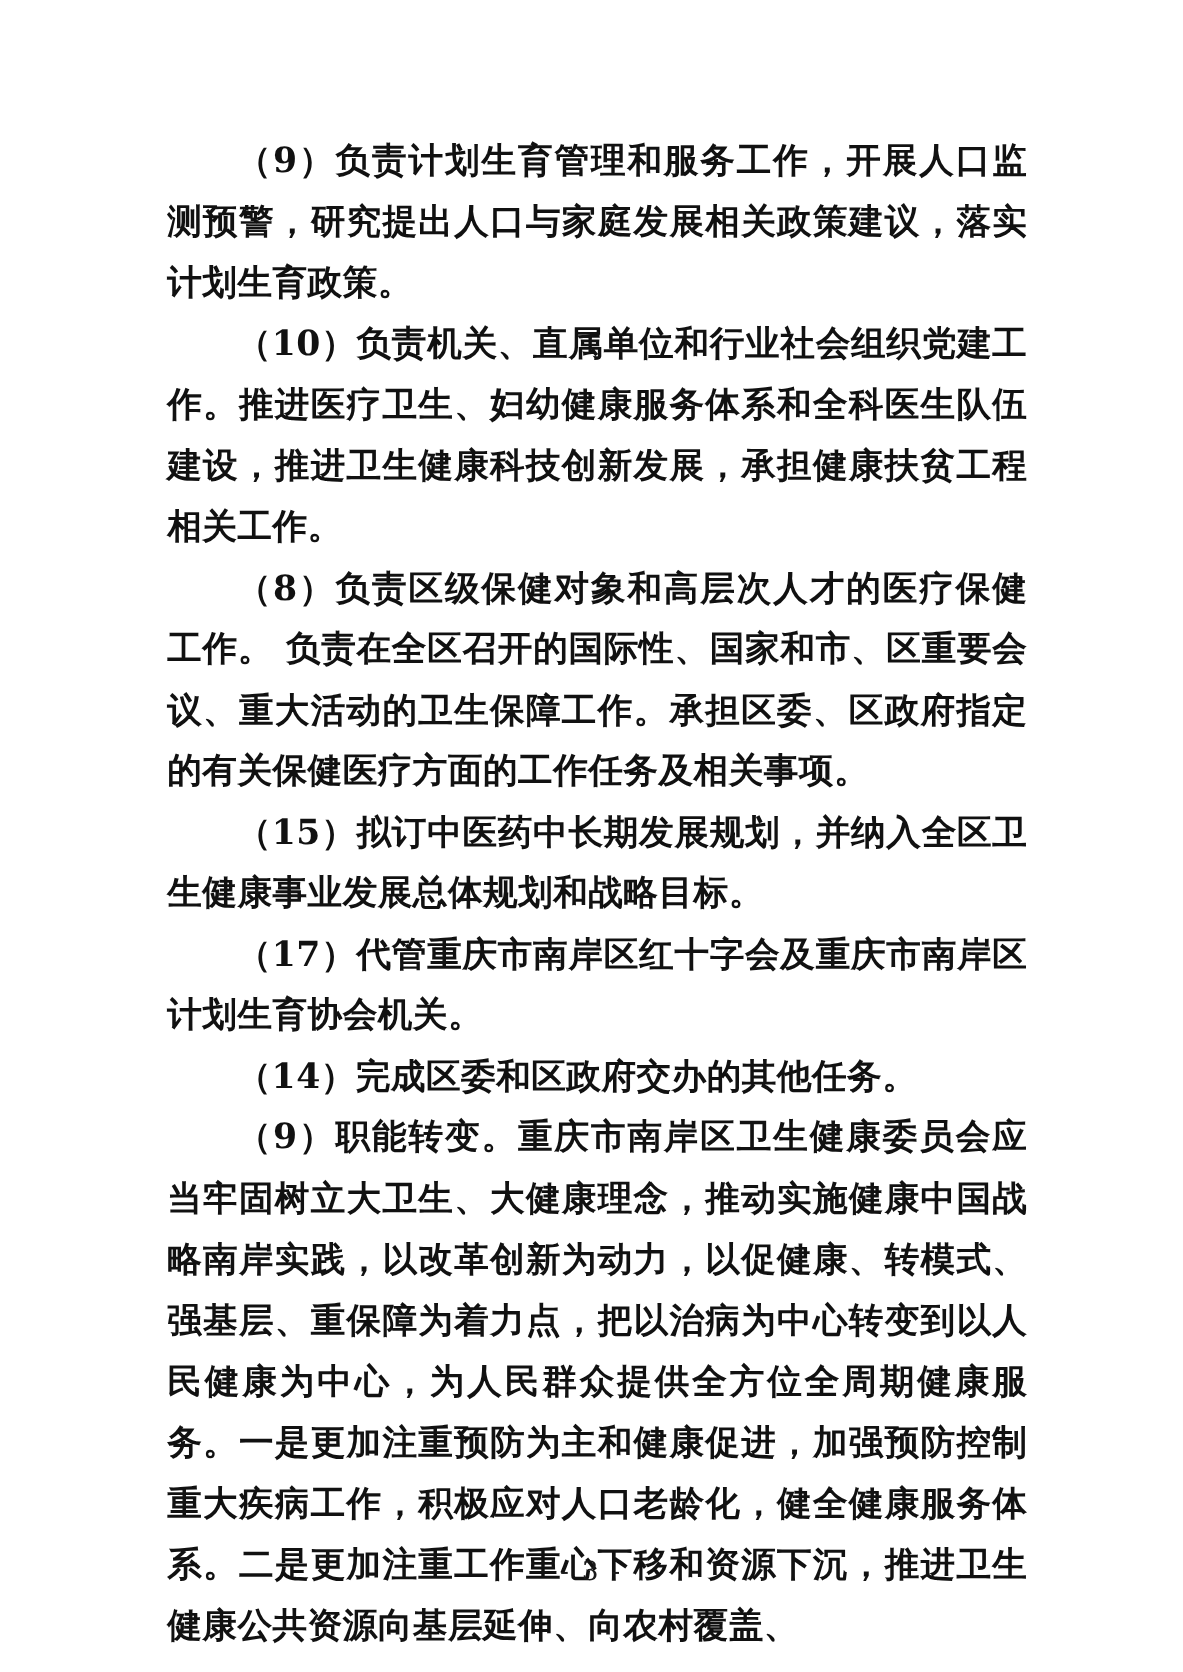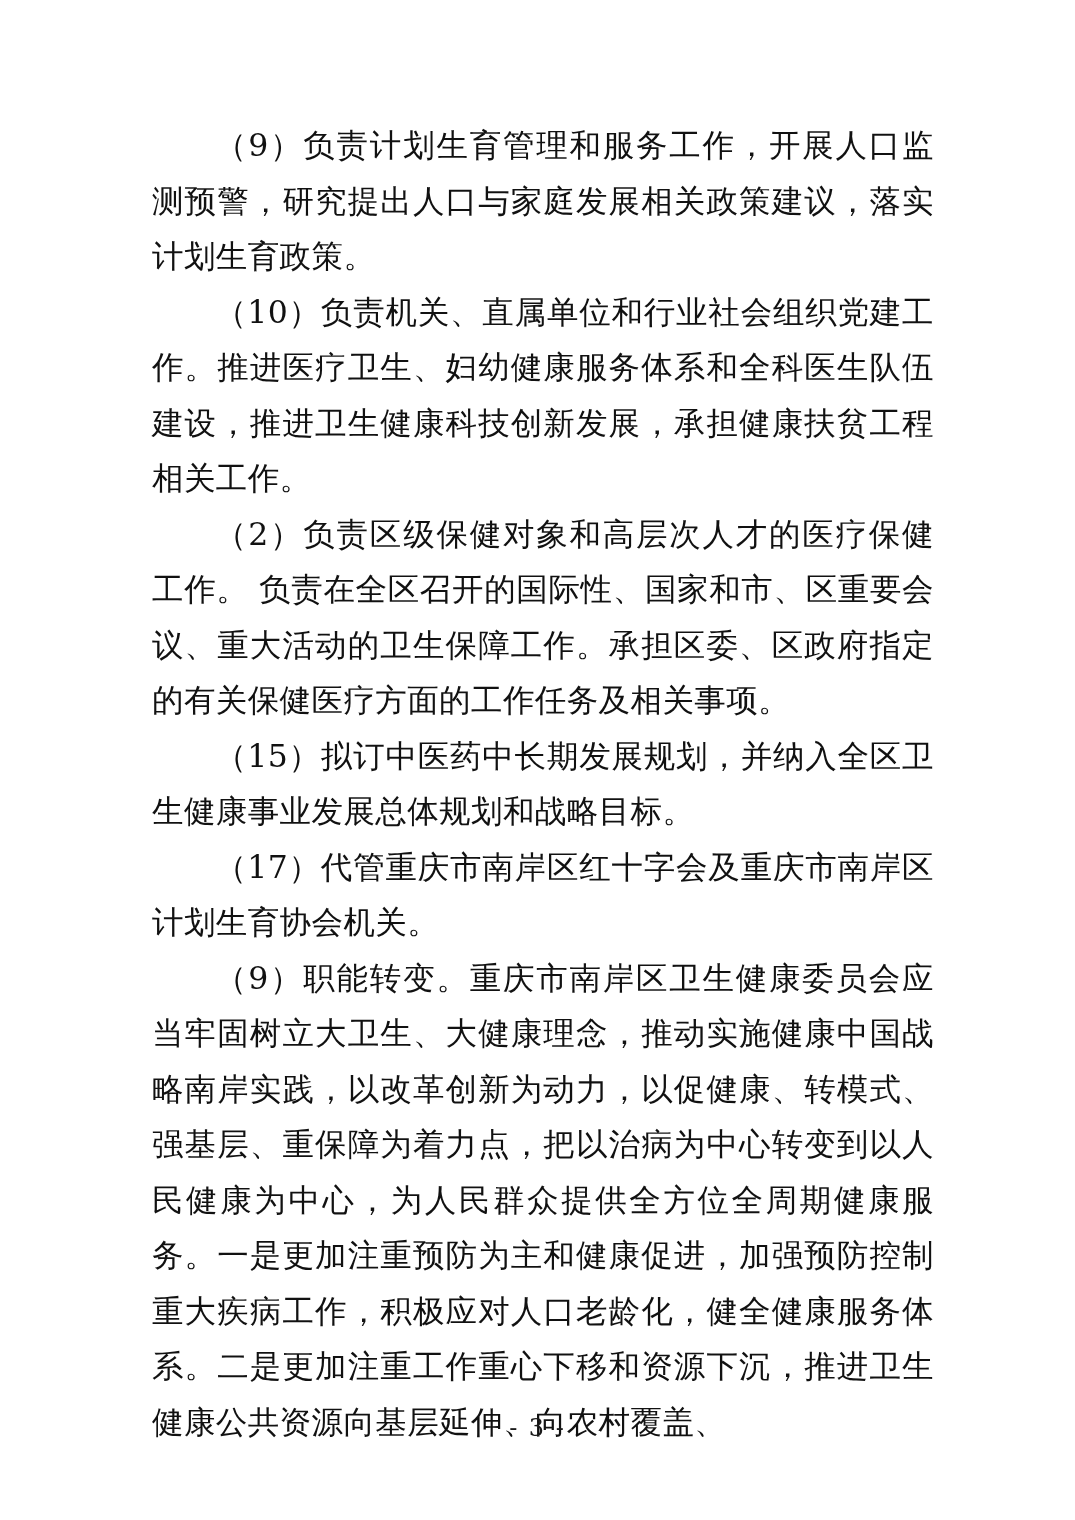--- a/index.html
+++ b/index.html
@@ -25,21 +25,21 @@
   }
   .para {
     font-size: 31.5px;
     line-height: 55.5px;
     text-align: justify;
     text-justify: inter-ideograph;
     text-indent: 63px;
     margin: 0 0 0 0;
     letter-spacing: 0.4px;
     font-family: "DejaVu Serif", "Liberation Serif", serif;
-    font-weight: 400;
+    font-weight: 700;
     color: #111111;
   }
   .page-number {
     position: absolute;
     left: 0;
     right: 0;
     bottom: 78px;
     text-align: center;
     font-size: 24px;
     font-family: "DejaVu Serif", "Liberation Serif", serif;
@@ -47,19 +47,20 @@
     letter-spacing: 2px;
   }
 </style>
 </head>
 <body>
 
 <div class="page">
   <div class="content">
     <p class="para">（9）负责计划生育管理和服务工作，开展人口监测预警，研究提出人口与家庭发展相关政策建议，落实计划生育政策。</p>
     <p class="para">（10）负责机关、直属单位和行业社会组织党建工作。推进医疗卫生、妇幼健康服务体系和全科医生队伍建设，推进卫生健康科技创新发展，承担健康扶贫工程相关工作。</p>
-    <p class="para">（2）负责区级保健对象和高层次人才的医疗保健工作。 负责在全区召开的国际性、国家和市、区重要会议、重大活动的卫生保障工作。承担区委、区政府指定的有关保健医疗方面的工作任务及相关事项。</p>
+    <p class="para">（8）负责区级保健对象和高层次人才的医疗保健工作。 负责在全区召开的国际性、国家和市、区重要会议、重大活动的卫生保障工作。承担区委、区政府指定的有关保健医疗方面的工作任务及相关事项。</p>
     <p class="para">（15）拟订中医药中长期发展规划，并纳入全区卫生健康事业发展总体规划和战略目标。</p>
     <p class="para">（17）代管重庆市南岸区红十字会及重庆市南岸区计划生育协会机关。</p>
+    <p class="para">（14）完成区委和区政府交办的其他任务。</p>
     <p class="para">（9）职能转变。重庆市南岸区卫生健康委员会应当牢固树立大卫生、大健康理念，推动实施健康中国战略南岸实践，以改革创新为动力，以促健康、转模式、强基层、重保障为着力点，把以治病为中心转变到以人民健康为中心，为人民群众提供全方位全周期健康服务。一是更加注重预防为主和健康促进，加强预防控制重大疾病工作，积极应对人口老龄化，健全健康服务体系。二是更加注重工作重心下移和资源下沉，推进卫生健康公共资源向基层延伸、向农村覆盖、</p>
   </div>
   <div class="page-number">- 3 -</div>
 </div>
 
 </body></html>

